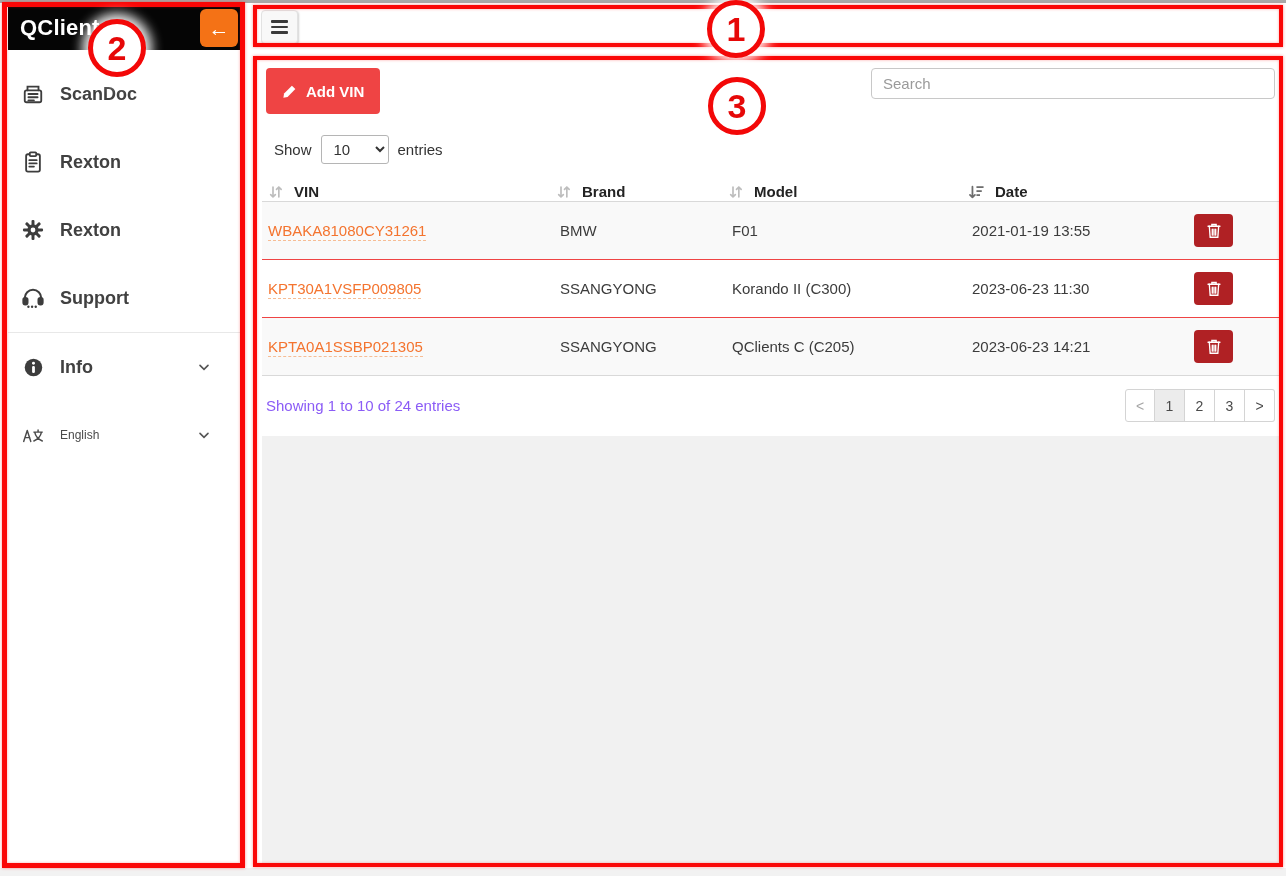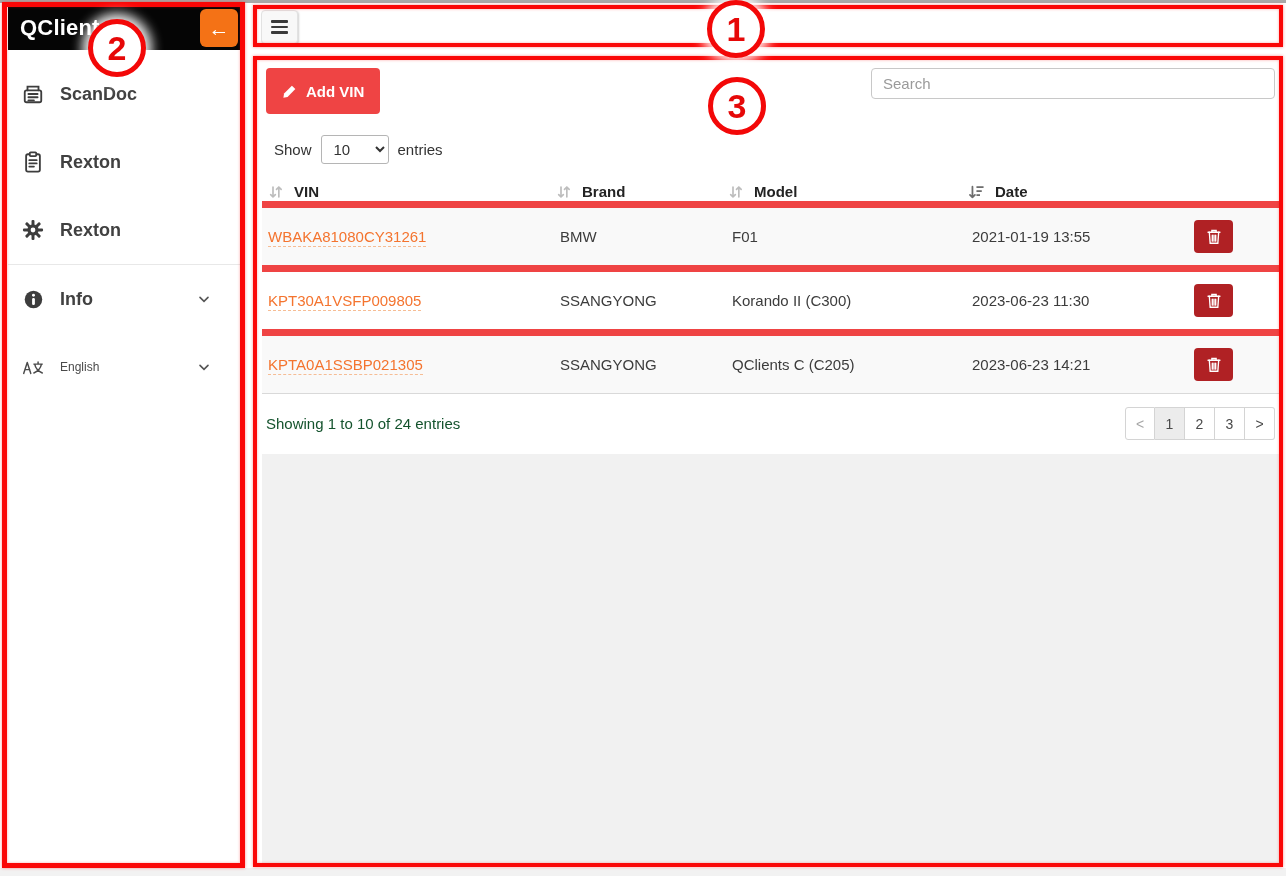--- a/index.html
+++ b/index.html
@@ -35,29 +35,29 @@
   .add-vin-btn { height:46px; background:#ef4444; color:#ffffff; border:none; border-radius:4px; font-size:15px; font-weight:700; display:flex; align-items:center; gap:9px; padding:0 16px; cursor:pointer; font-family:inherit; }
   .search-input { width:404px; height:31px; border:1px solid #c8c8c8; border-radius:4px; padding:0 11px; font-size:15px; color:#333; outline:none; font-family:inherit; }
   .search-input::placeholder { color:#9a9a9a; }
   .show-row { display:flex; align-items:center; margin:21px 4px 0 12px; font-size:15px; color:#333333; }
   .page-size-select { margin:0 9px; width:68px; height:29px; border:1px solid #b5b5b5; border-radius:3px; font-size:15px; color:#333; padding-left:8px; background:#ffffff; font-family:inherit; }
 
   table.vin-table { width:100%; border-collapse:collapse; font-size:15px; margin-top:10px; }
   .vin-table col.c-vin{width:288px;} .vin-table col.c-brand{width:172px;} .vin-table col.c-model{width:240px;} .vin-table col.c-date{width:222px;} .vin-table col.c-act{width:95px;}
   .vin-table th { text-align:left; padding:9px 10px 1px 6px; color:#232323; font-weight:700; border-bottom:1px solid #d9d9d9; }
   .th-inner { display:flex; align-items:center; gap:11px; }
-  .vin-table td { padding:12px 10px; border-top:7px solid #ef4444; color:#3c3c3c; }
+  .vin-table td { padding:12px 10px; border-top:1px solid #ef4444; color:#3c3c3c; }
   .vin-table td:first-child { padding-left:6px; }
   .vin-table tbody tr.odd { background:#f9f9f9; }
   .vin-table tbody { border-bottom:1px solid #d9d9d9; }
   .vin-link { color:#f4742f; text-decoration:none; border-bottom:1px dashed #f6bd95; padding-bottom:1px; }
   .del-btn { width:39px; height:33px; background:#b02124; border:none; border-radius:4px; display:flex; align-items:center; justify-content:center; cursor:pointer; }
 
   .table-footer { display:flex; justify-content:space-between; align-items:center; padding:13px 4px 14px 4px; }
-  .showing-text { color:#14532d; font-size:15px; }
+  .showing-text { color:#8b5cf6; font-size:15px; }
   .pagination { display:flex; }
   .page-btn { min-width:30px; height:33px; border:1px solid #d4d4d4; border-left-width:0; background:#ffffff; color:#4a4a4a; font-size:14px; display:flex; align-items:center; justify-content:center; padding:0 9px; cursor:pointer; font-family:inherit; }
   .page-btn:first-child { border-left-width:1px; border-radius:3px 0 0 3px; color:#a6a6a6; }
   .page-btn:last-child { border-radius:0 3px 3px 0; }
   .page-btn.active { background:#ececec; }
   .grey-fill { flex:1; background:#f1f1f1; }
 
   
   .annot { position:absolute; pointer-events:none; }
   .annot-rect { border:4px solid #fa0606; box-shadow:0 0 3px rgba(250,6,6,.45), inset 0 0 3px rgba(250,6,6,.35); }
@@ -117,20 +117,35 @@
               <rect x="10.4" y="1" width="3.2" height="6" rx="1.2" transform="rotate(45 12 12)"></rect>
               <rect x="10.4" y="17" width="3.2" height="6" rx="1.2" transform="rotate(45 12 12)"></rect>
               <rect x="10.4" y="1" width="3.2" height="6" rx="1.2" transform="rotate(-45 12 12)"></rect>
               <rect x="10.4" y="17" width="3.2" height="6" rx="1.2" transform="rotate(-45 12 12)"></rect>
             </g>
             <circle cx="12" cy="12" r="6.2" fill="#3d3d3d"></circle>
             <circle cx="12" cy="12" r="2.6" fill="#ffffff"></circle>
           </svg>
         </span>
         <span>Rexton</span>
+      </div>
+      <div class="sb-item">
+        <span class="sb-icon">
+          <svg width="24" height="22" viewBox="0 0 26 24" fill="none" stroke="#3d3d3d" stroke-width="2.2" stroke-linecap="round">
+            <path d="M4 14 v-2 a9 9 0 0 1 18 0 v2"></path>
+            <rect x="2.5" y="12" width="4.5" height="7" rx="2" fill="#3d3d3d"></rect>
+            <rect x="19" y="12" width="4.5" height="7" rx="2" fill="#3d3d3d"></rect>
+            <g stroke="none" fill="#3d3d3d">
+              <circle cx="8" cy="21.5" r="1.3"></circle>
+                <circle cx="12" cy="21.5" r="1.3"></circle>
+                <circle cx="16" cy="21.5" r="1.3"></circle>
+            </g>
+          </svg>
+        </span>
+        <span>Support</span>
       </div>
       <div class="sb-divider"></div>
       <div class="sb-item secondary">
         <span class="sb-icon">
           <svg width="21" height="21" viewBox="0 0 24 24">
             <circle cx="12" cy="12" r="10" fill="#3d3d3d"></circle>
             <circle cx="12" cy="7.2" r="1.7" fill="#ffffff"></circle>
             <rect x="10.4" y="10.3" width="3.2" height="8" rx="1.4" fill="#ffffff"></rect>
           </svg>
         </span>

